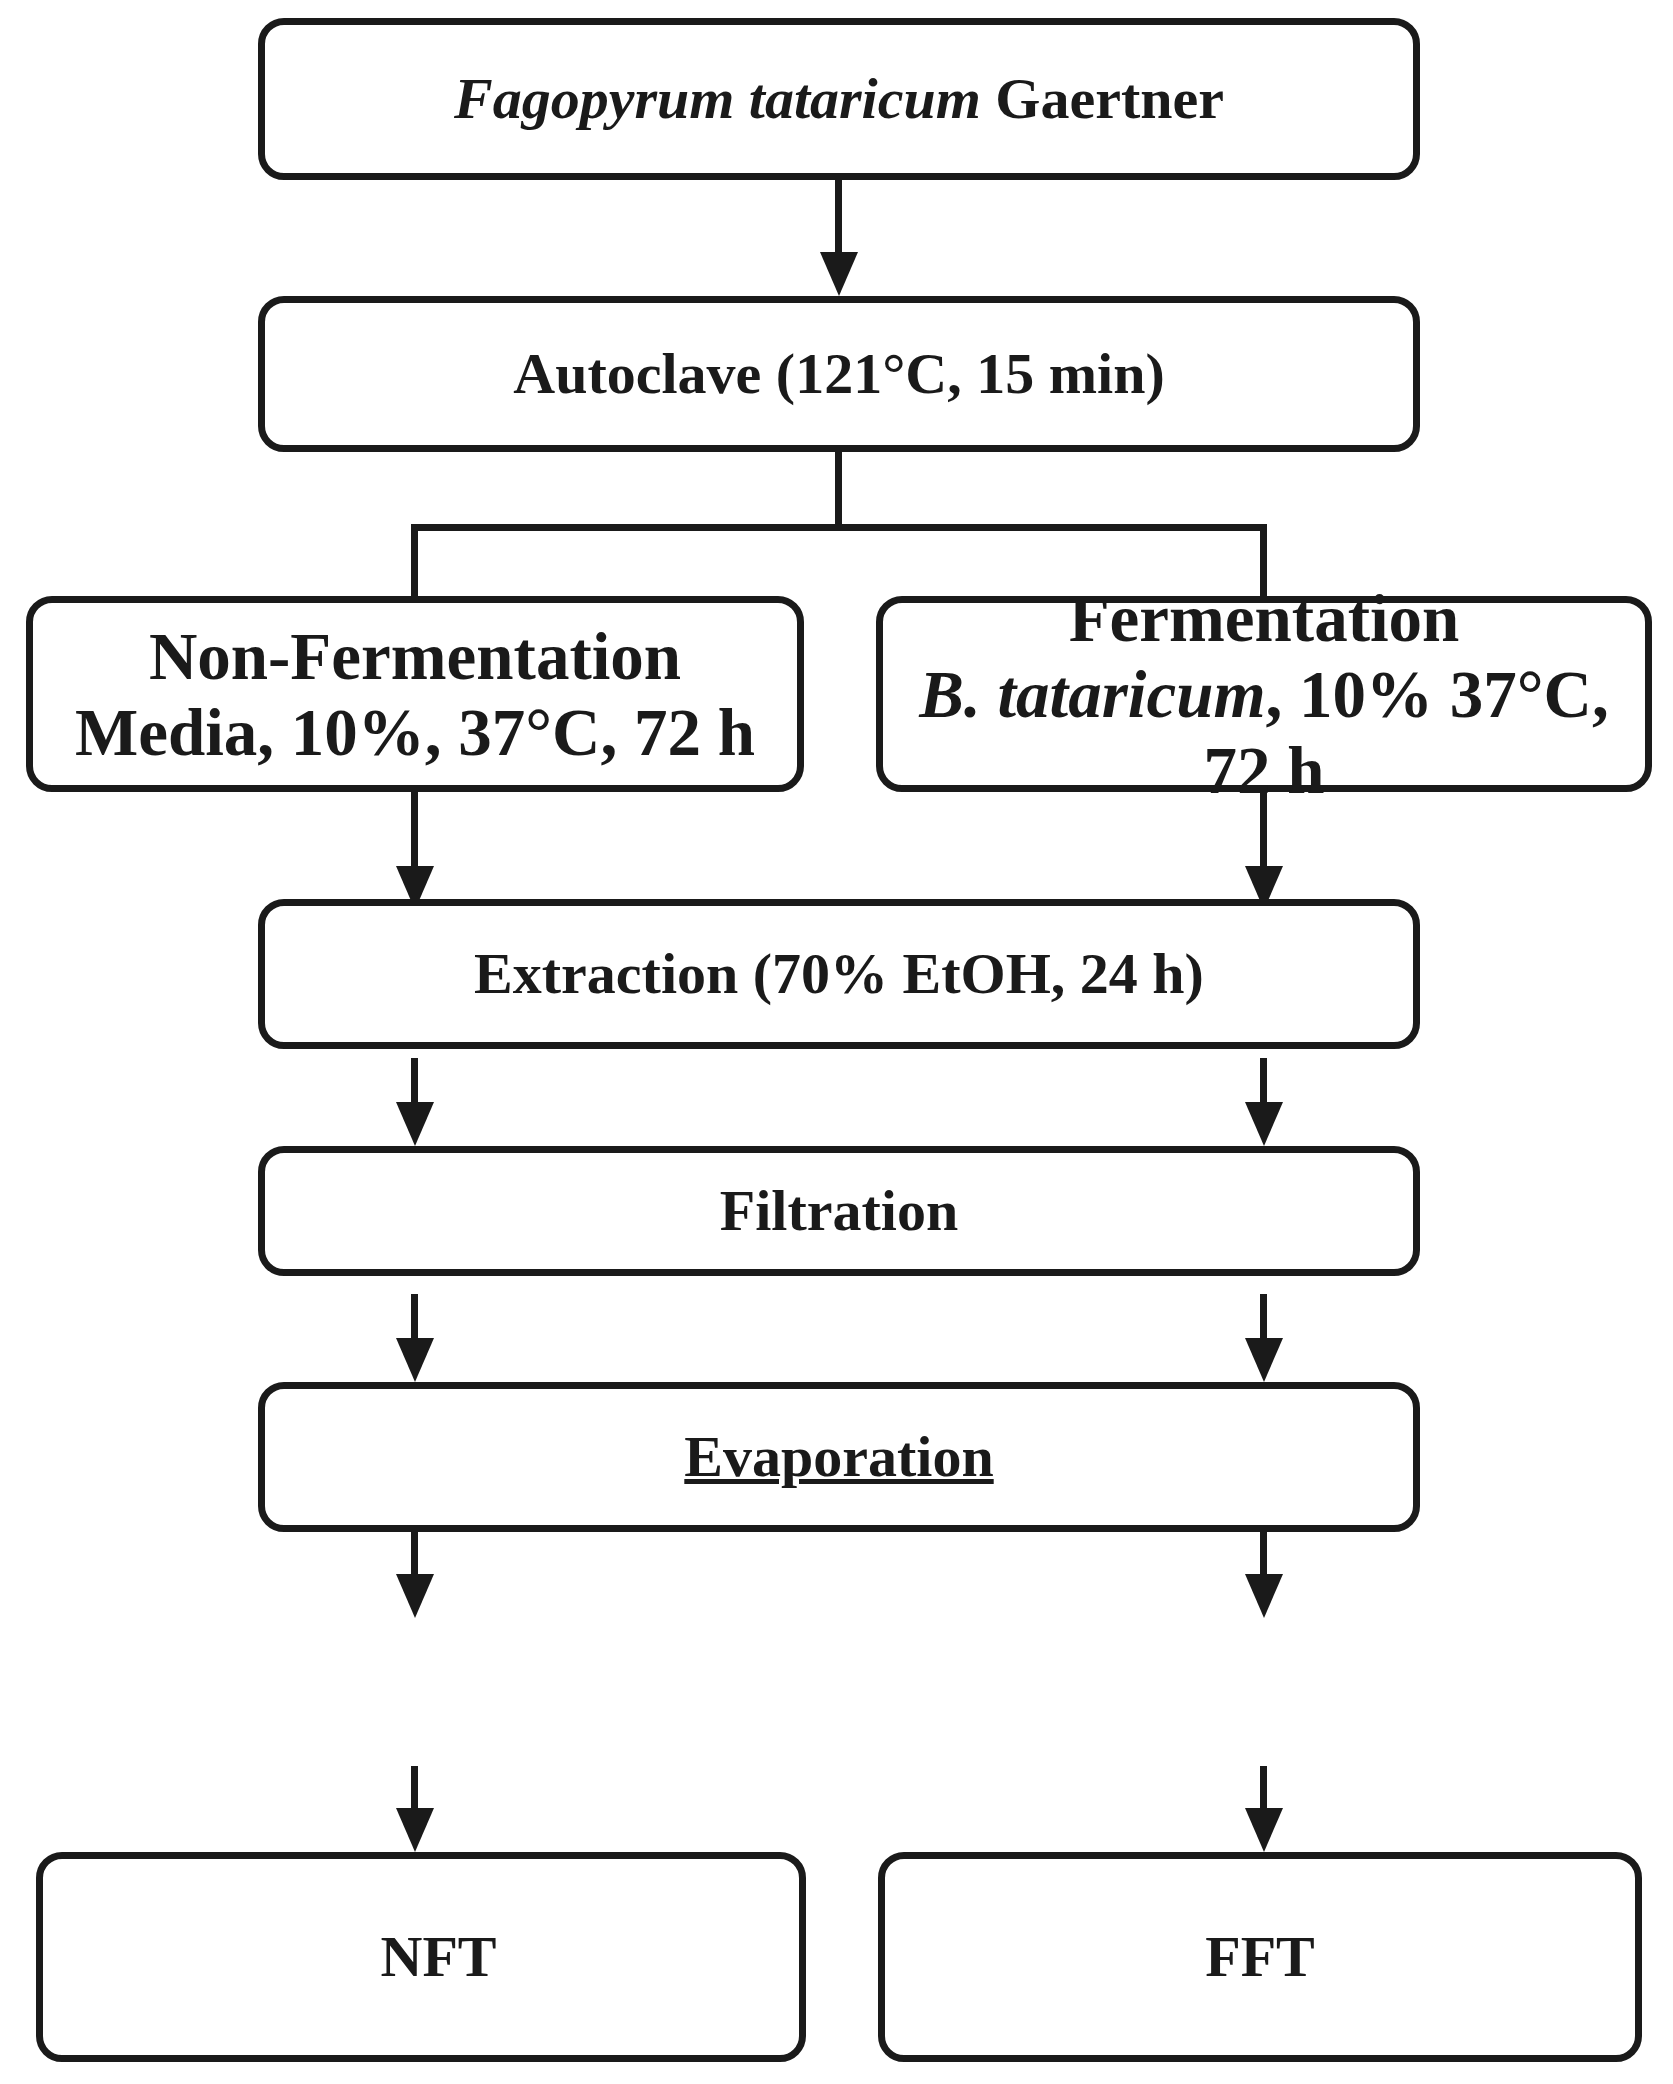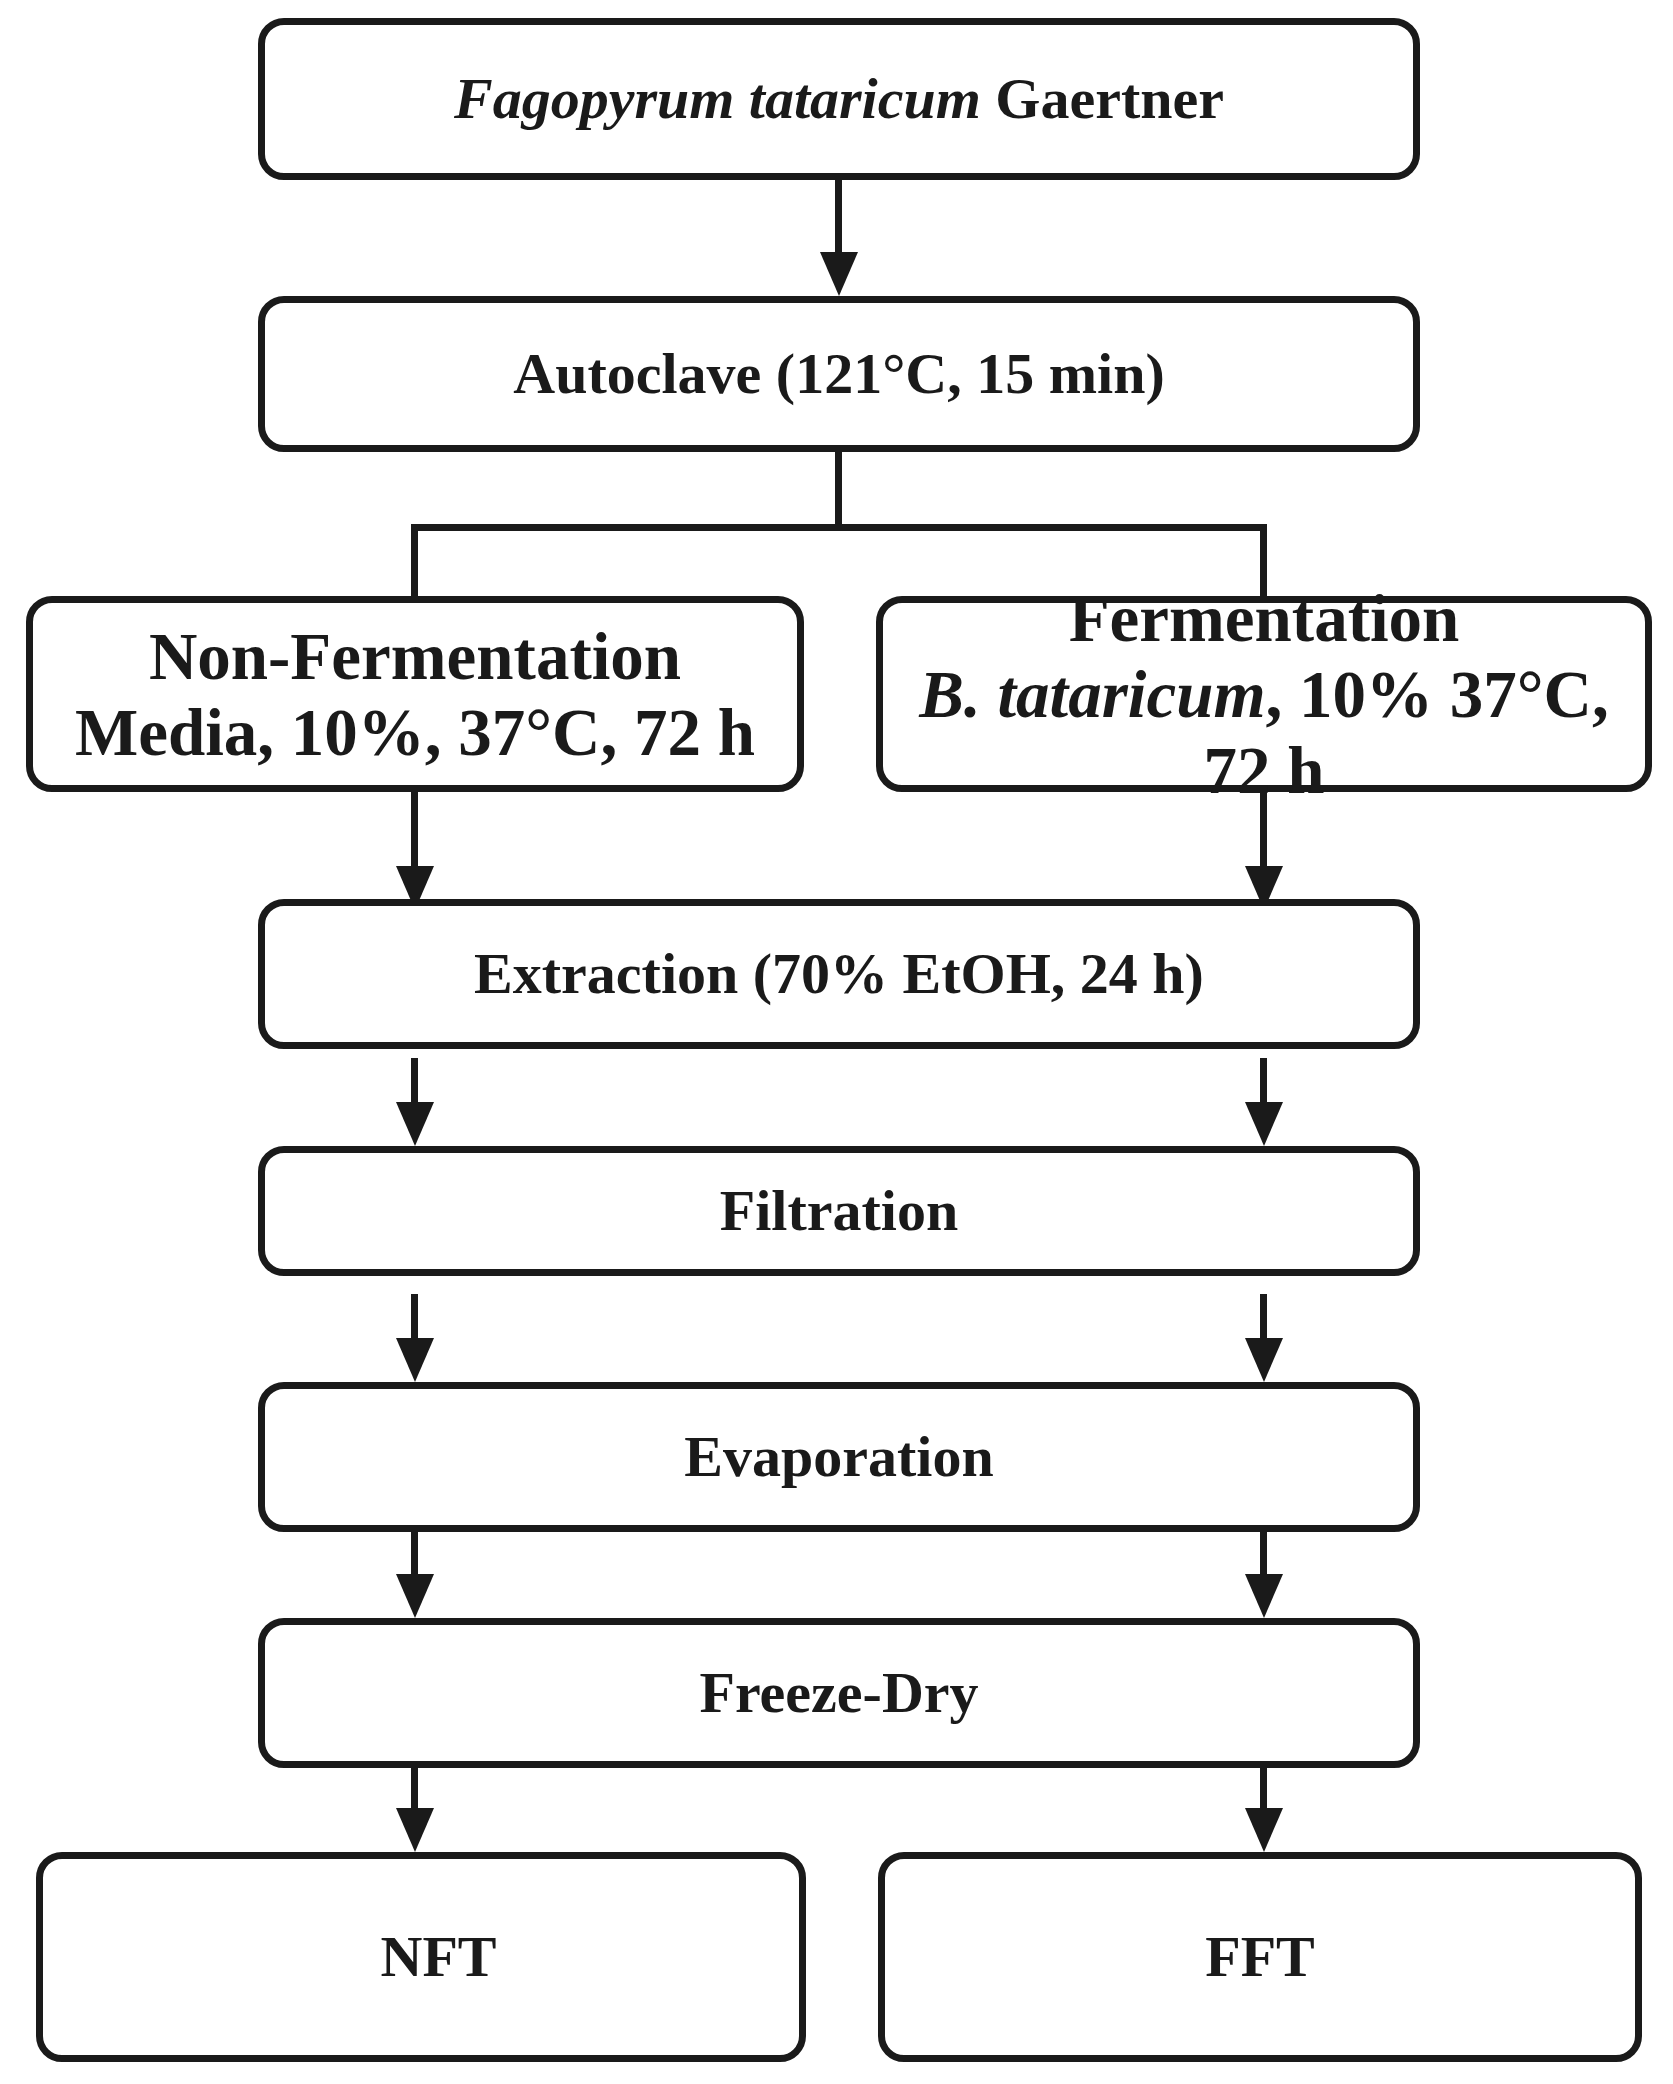--- a/index.html
+++ b/index.html
@@ -116,27 +116,24 @@
   </div>
 
   <div class="node fs-single" style="left:258px; top:899px; width:1162px; height:150px;">
     <div>Extraction (70% EtOH, 24 h)</div>
   </div>
 
   <div class="node fs-single" style="left:258px; top:1146px; width:1162px; height:130px;">
     <div>Filtration</div>
   </div>
 
-  <div class="node fs-single" style="left:258px; top:1382px; width:1162px; height:150px;">
+  <div class="node fs-single" style="left:258px; top:1382px; width:1162px; height:150px;text-decoration:underline;">
     <div>Evaporation</div>
   </div>
 
-  <div class="node fs-single" style="left:258px; top:1618px; width:1162px; height:150px;">
-    <div>Freeze-Dry</div>
-  </div>
 
   <div class="node fs-single" style="left:36px; top:1852px; width:770px; height:210px;padding-left:35px;">
     <div>NFT</div>
   </div>
 
   <div class="node fs-single" style="left:878px; top:1852px; width:764px; height:210px;">
     <div>FFT</div>
   </div>
 
 </div>

